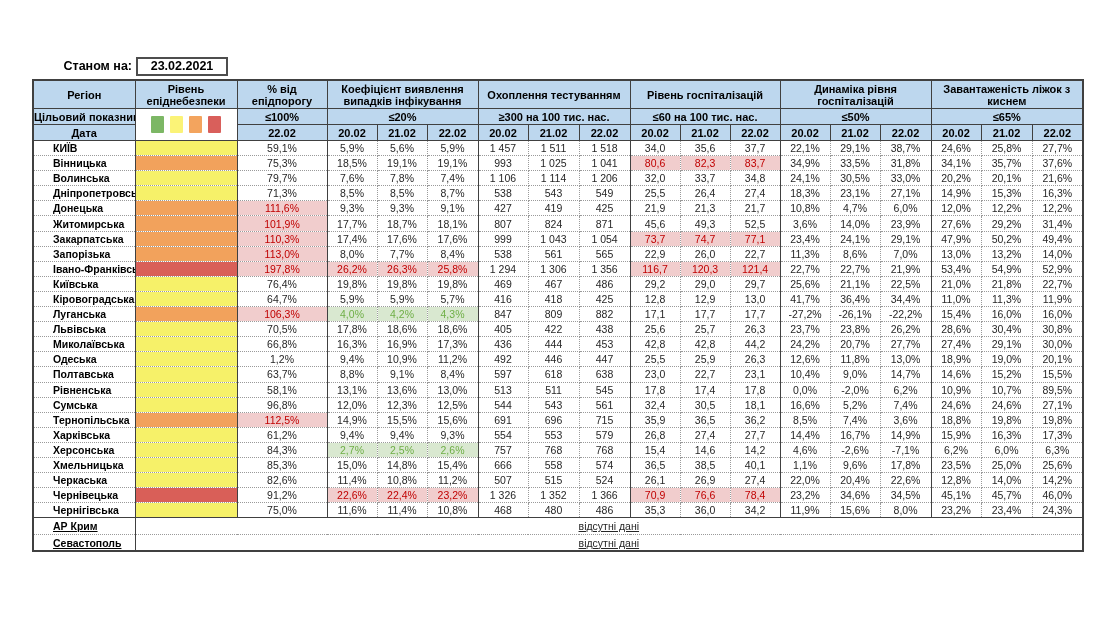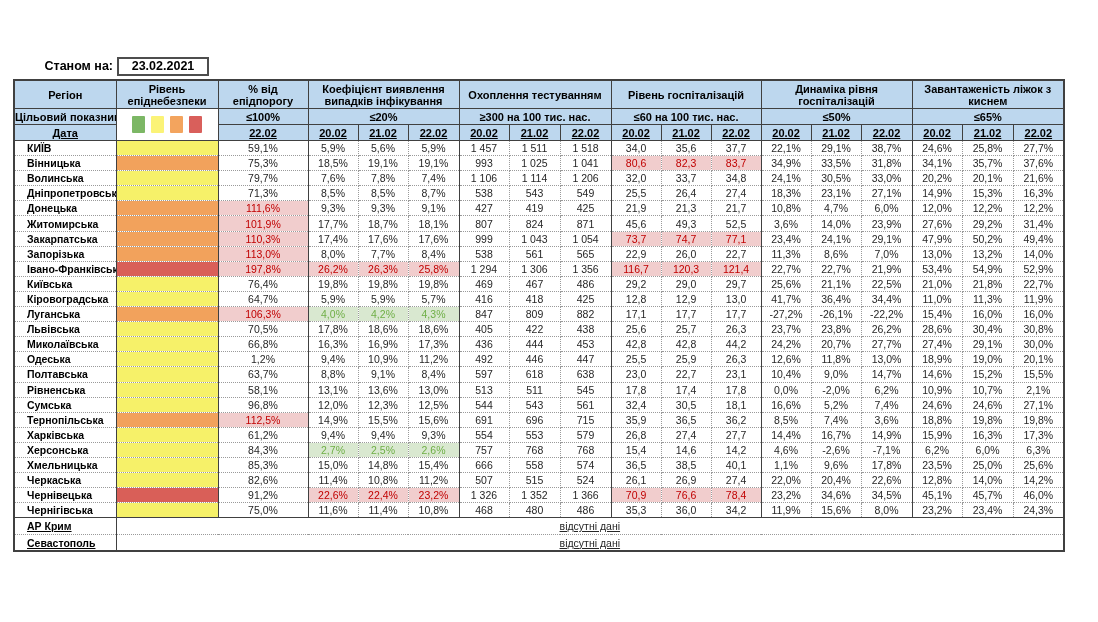--- a/index.html
+++ b/index.html
@@ -1,36 +1,36 @@
 <!DOCTYPE html>
 <html><head>
 <meta charset="utf-8">
 <style>
   html,body{margin:0;padding:0;background:#ffffff;width:1098px;height:622px;
     font-family:"Liberation Sans","DejaVu Sans",sans-serif;color:#262626;}
   .canvas{position:relative;width:1098px;height:622px;overflow:hidden;}
-  .wrap{position:absolute;left:13px;top:57px;}
+  .wrap{position:absolute;left:32px;top:57px;}
   .titlebar{height:21px;margin-bottom:1px;white-space:nowrap;}
   .as-of{display:inline-block;width:100px;text-align:right;font-weight:bold;
     font-size:12.5px;color:#000;vertical-align:top;line-height:18px;padding-right:4px;}
   .datebox{display:inline-block;width:88px;text-align:center;font-weight:bold;
     font-size:12.5px;color:#000;border:2px solid #4d4d4d;height:15px;line-height:15px;vertical-align:top;}
   table{border-collapse:collapse;table-layout:fixed;width:1050px;border:2px solid #404040;}
   th,td{padding:0;overflow:hidden;white-space:nowrap;text-align:center;}
   thead th{background:#BDD7EE;border:1px solid #404040;font-weight:bold;color:#000;
     font-size:11px;line-height:12px;}
   tr.h1 th{height:27px;white-space:normal;}
   tr.h2 th{height:15px;}
-  tr.h3 th{height:15px;border-bottom:1.5px solid #404040;text-decoration:underline;}
+  tr.h3 th{height:15px;border-bottom:1.5px solid #404040;}
   th.legendcell{background:#ffffff;}
   .sw{display:inline-block;width:13px;height:17px;margin:0 3px;vertical-align:middle;border-radius:1px;}
   tbody td{height:14.1px;font-size:10.5px;line-height:14px;
     border-right:1px dotted #9a9a9a;border-bottom:1px dotted #9a9a9a;}
   tbody td.sl{border-right:1px solid #404040;}
-  td.region{text-align:left;font-weight:bold;color:#000;padding-left:12px;font-size:10.5px;}
+  td.region{text-align:left;font-weight:bold;color:#000;padding-left:19px;font-size:10.5px;}
   td.hl-red{background:#F1CDCD;color:#C00000;}
   td.hl-green{background:#D9E8D0;color:#6FAF46;}
   tr.sep-top td{border-top:1.5px solid #404040;}
   tr.nodata td{height:15.5px;text-decoration:underline;}
 </style>
 </head>
 <body>
 <div class="canvas">
 
 <div class="wrap">
@@ -431,21 +431,21 @@
             <td>511</td>
             <td class="sl">545</td>
             <td>17,8</td>
             <td>17,4</td>
             <td class="sl">17,8</td>
             <td>0,0%</td>
             <td>-2,0%</td>
             <td class="sl">6,2%</td>
             <td>10,9%</td>
             <td>10,7%</td>
-            <td>2,1%</td>
+            <td>89,5%</td>
           </tr>
           <tr class="datarow">
             <td class="sl region">Сумська</td>
             <td class="sl" style="background: rgb(246, 241, 105);"></td>
             <td class="sl">96,8%</td>
             <td>12,0%</td>
             <td>12,3%</td>
             <td class="sl">12,5%</td>
             <td>544</td>
             <td>543</td>

